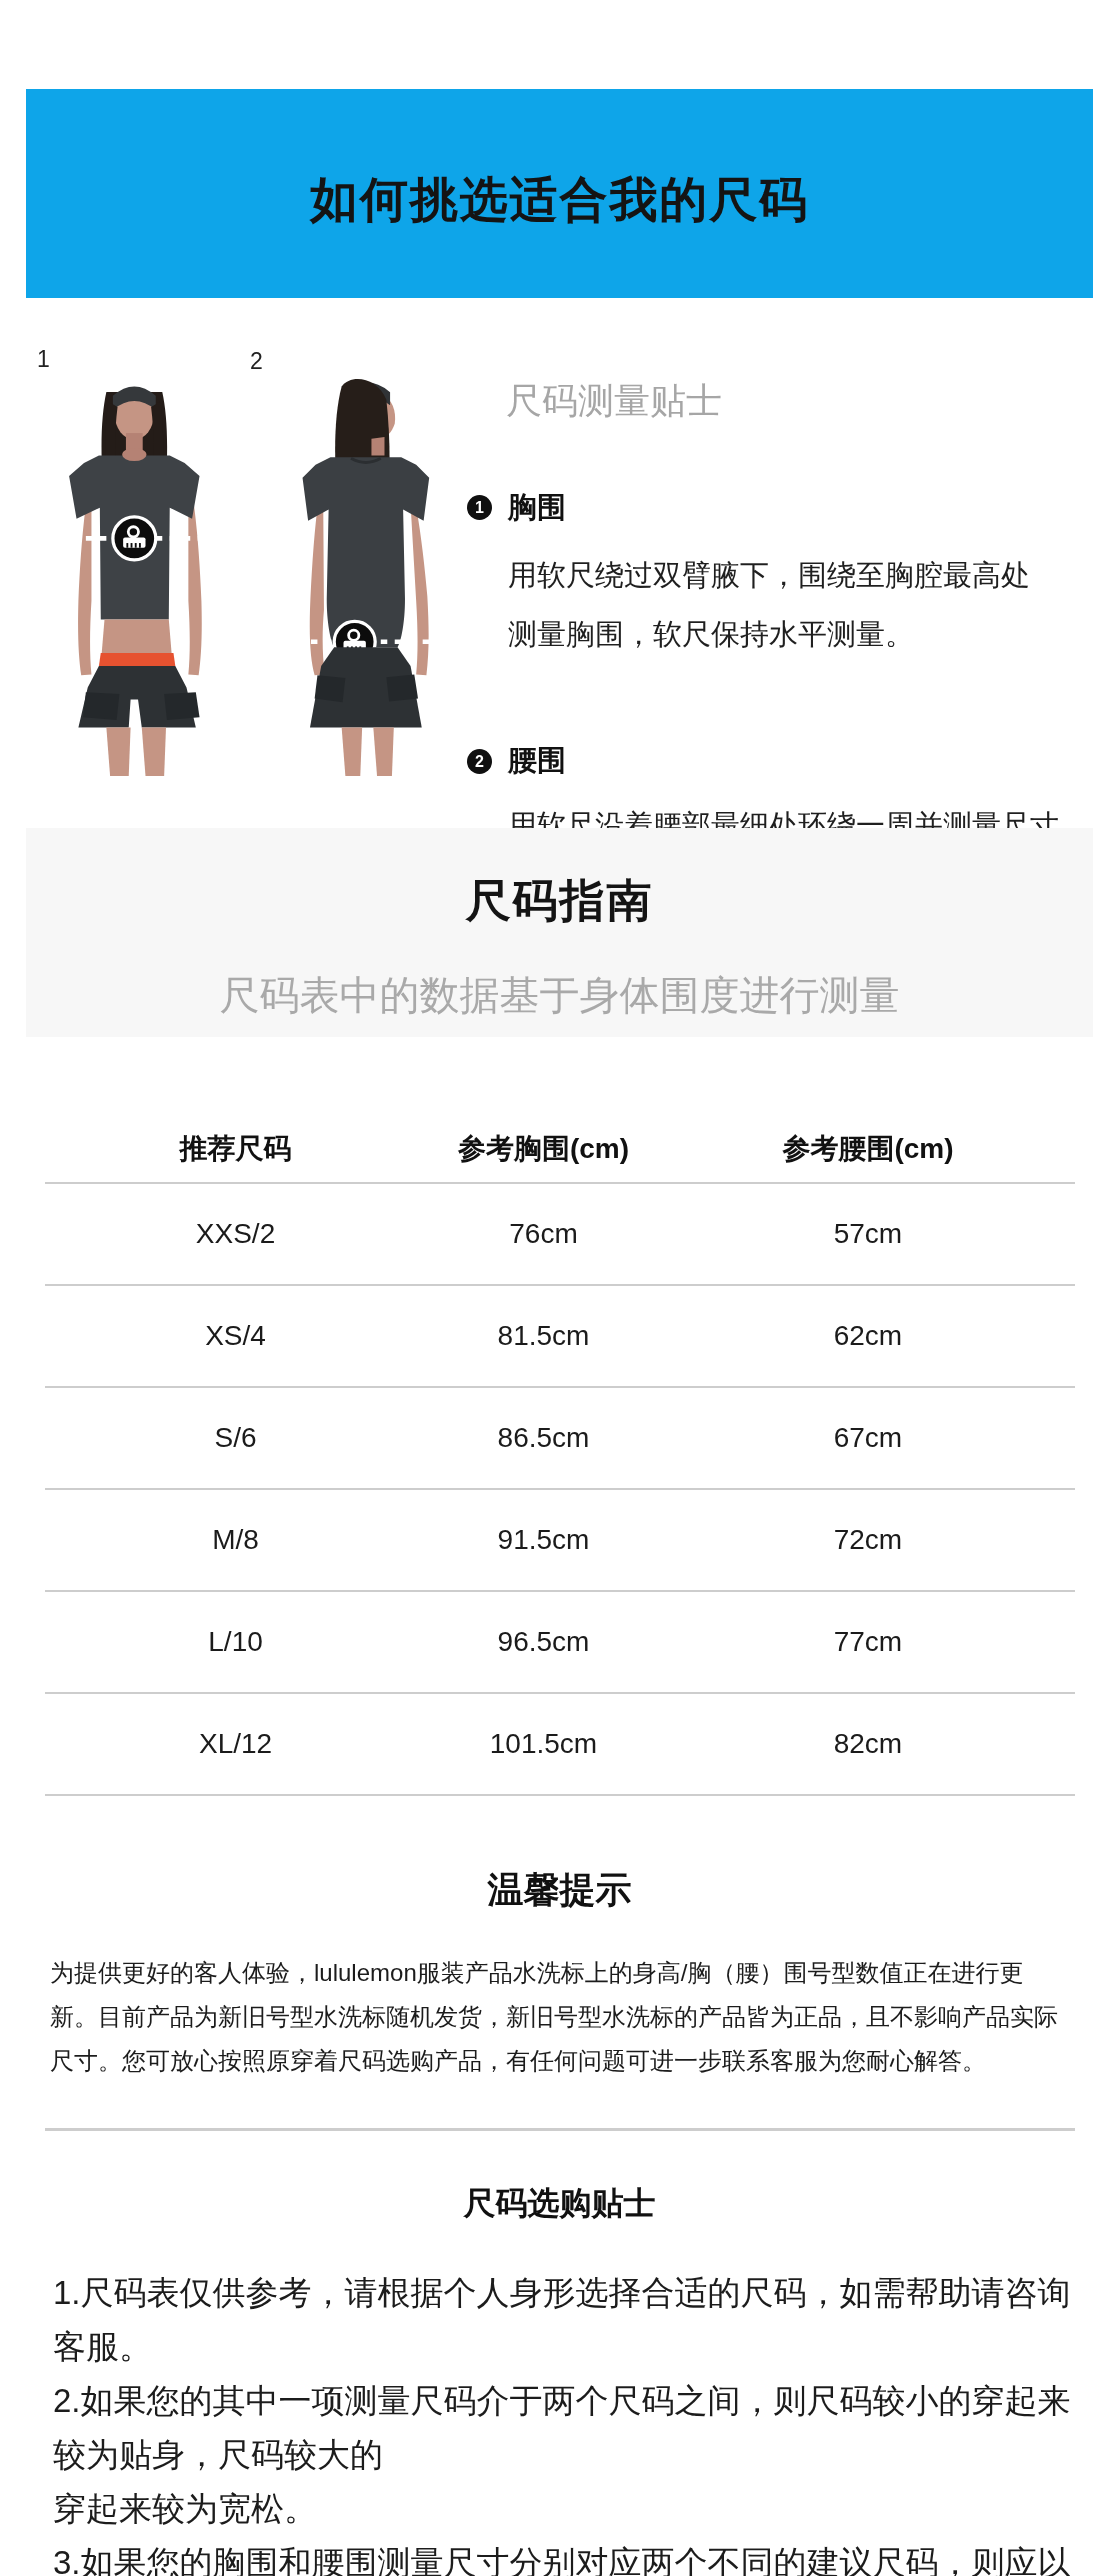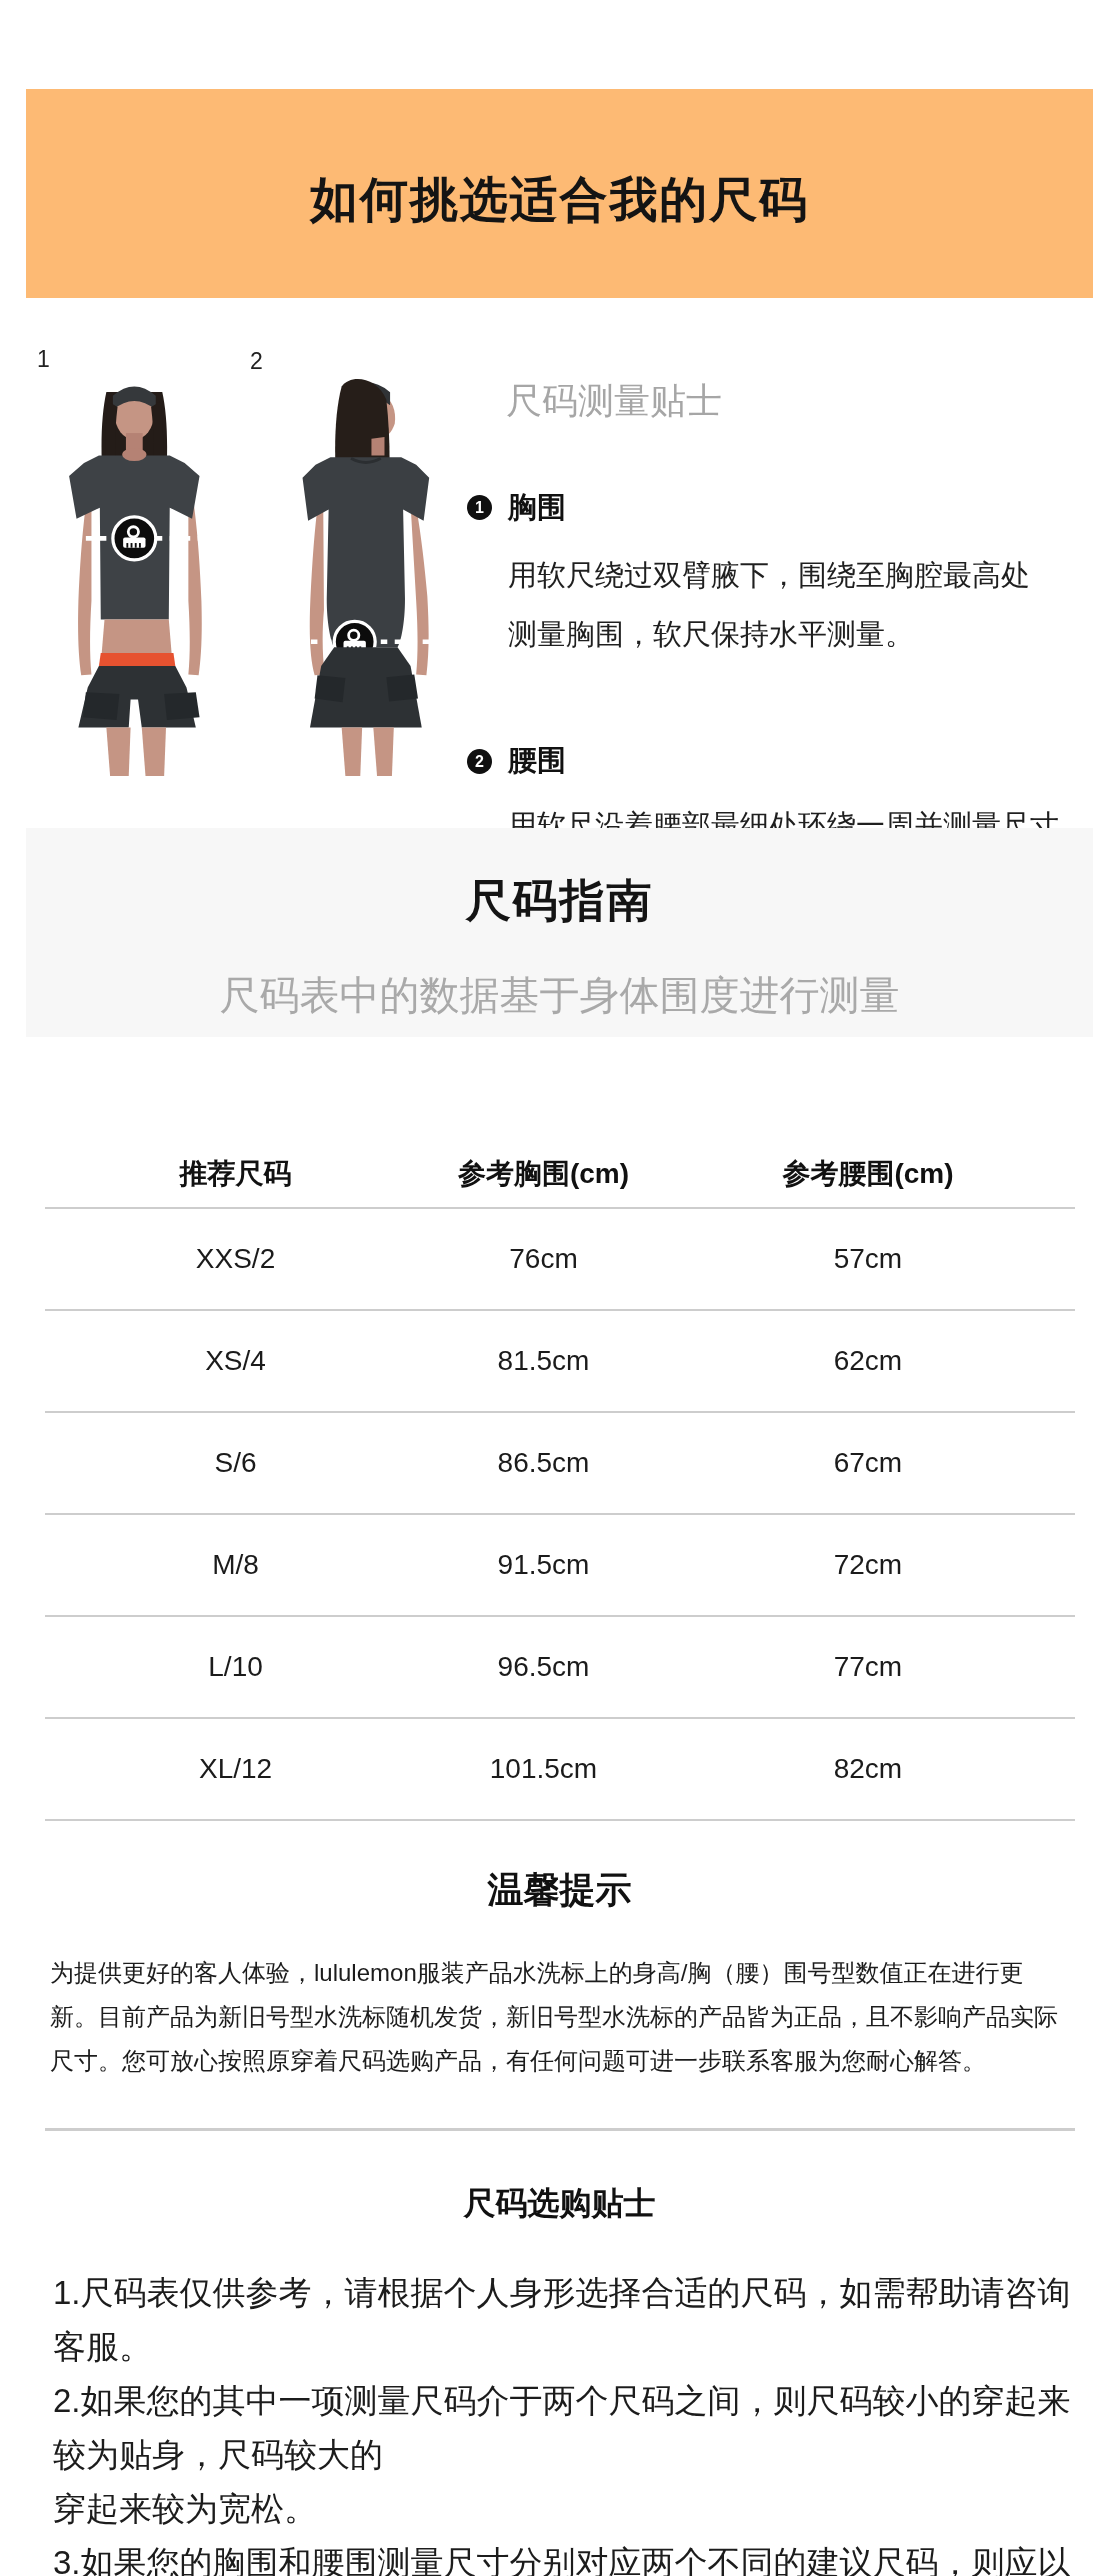--- a/index.html
+++ b/index.html
@@ -2,21 +2,21 @@
 <html style="font-size:15px"><head>
 <meta charset="utf-8">
 <style>
   html,body{margin:0;padding:0;background:#ffffff;}
   .page{
     position:relative;width:1119px;height:2576px;margin:0 auto;background:#ffffff;
     font-family:"Liberation Sans","DejaVu Sans",sans-serif;color:#1e1e1e;overflow:hidden;
   }
   .abs{position:absolute;}
   
-  .hero-band{left:26px;top:89px;width:1067px;height:209px;background:#fdba74;
+  .hero-band{left:26px;top:89px;width:1067px;height:209px;background:#0ea5e9;
     display:flex;align-items:center;justify-content:center;}
   .hero-title{font-size:48px;font-weight:700;letter-spacing:1.9px;color:#141414;padding-top:13px;}
   
   .photo-label{font-size:23px;line-height:24px;color:#222;}
   .lbl1{left:37px;top:347px;}
   .lbl2{left:250px;top:349px;}
   .fig1{left:26px;top:366px;width:198px;height:410px;}
   .fig2{left:269px;top:366px;width:190px;height:410px;}
   .measure-heading{left:506px;top:377px;font-size:36px;line-height:48px;color:#a6a6a6;font-weight:500;}
   .tip-badge{width:25px;height:25px;border-radius:50%;background:#101010;color:#fff;
@@ -28,21 +28,21 @@
   .tlab2{left:508px;top:742px;}
   .tip-text{font-size:29px;line-height:59px;color:#1f1f1f;white-space:pre-line;width:606px;}
   .ttxt1{left:508px;top:546px;}
   .ttxt2{left:508px;top:796px;}
   
   .guide-band{left:26px;top:828px;width:1067px;height:209px;background:#f7f7f7;
     display:flex;flex-direction:column;align-items:center;padding-top:47px;box-sizing:border-box;}
   .guide-title{font-size:45px;font-weight:700;letter-spacing:1.9px;color:#141414;line-height:52px;}
   .guide-subtitle{font-size:40px;color:#a9a9a9;margin-top:52px;line-height:32px;}
   
-  .size-table{left:45px;top:1140px;width:1030px;border-bottom:2.8px solid #cdcdcd;}
+  .size-table{left:45px;top:1115px;width:1030px;border-bottom:2.8px solid #cdcdcd;}
   .t-row{display:flex;width:100%;box-sizing:border-box;}
   .t-head{height:67px;}
   .t-body-row{height:102px;border-top:2.8px solid #cdcdcd;text-align:right;}
   .t-cell{display:flex;align-items:center;justify-content:center;font-size:28px;color:#1b1b1b;}
   .t-head .t-cell{font-weight:700;color:#111;}
   .c1{width:37%;} .c2{width:22.8%;} .c3{width:40.2%;}
   
   .notice-title{left:0;top:1862px;width:1119px;text-align:center;font-size:36px;font-weight:700;
     line-height:56px;color:#111;}
   .notice-body{left:50px;top:1951px;width:1026px;font-size:24px;line-height:44px;

